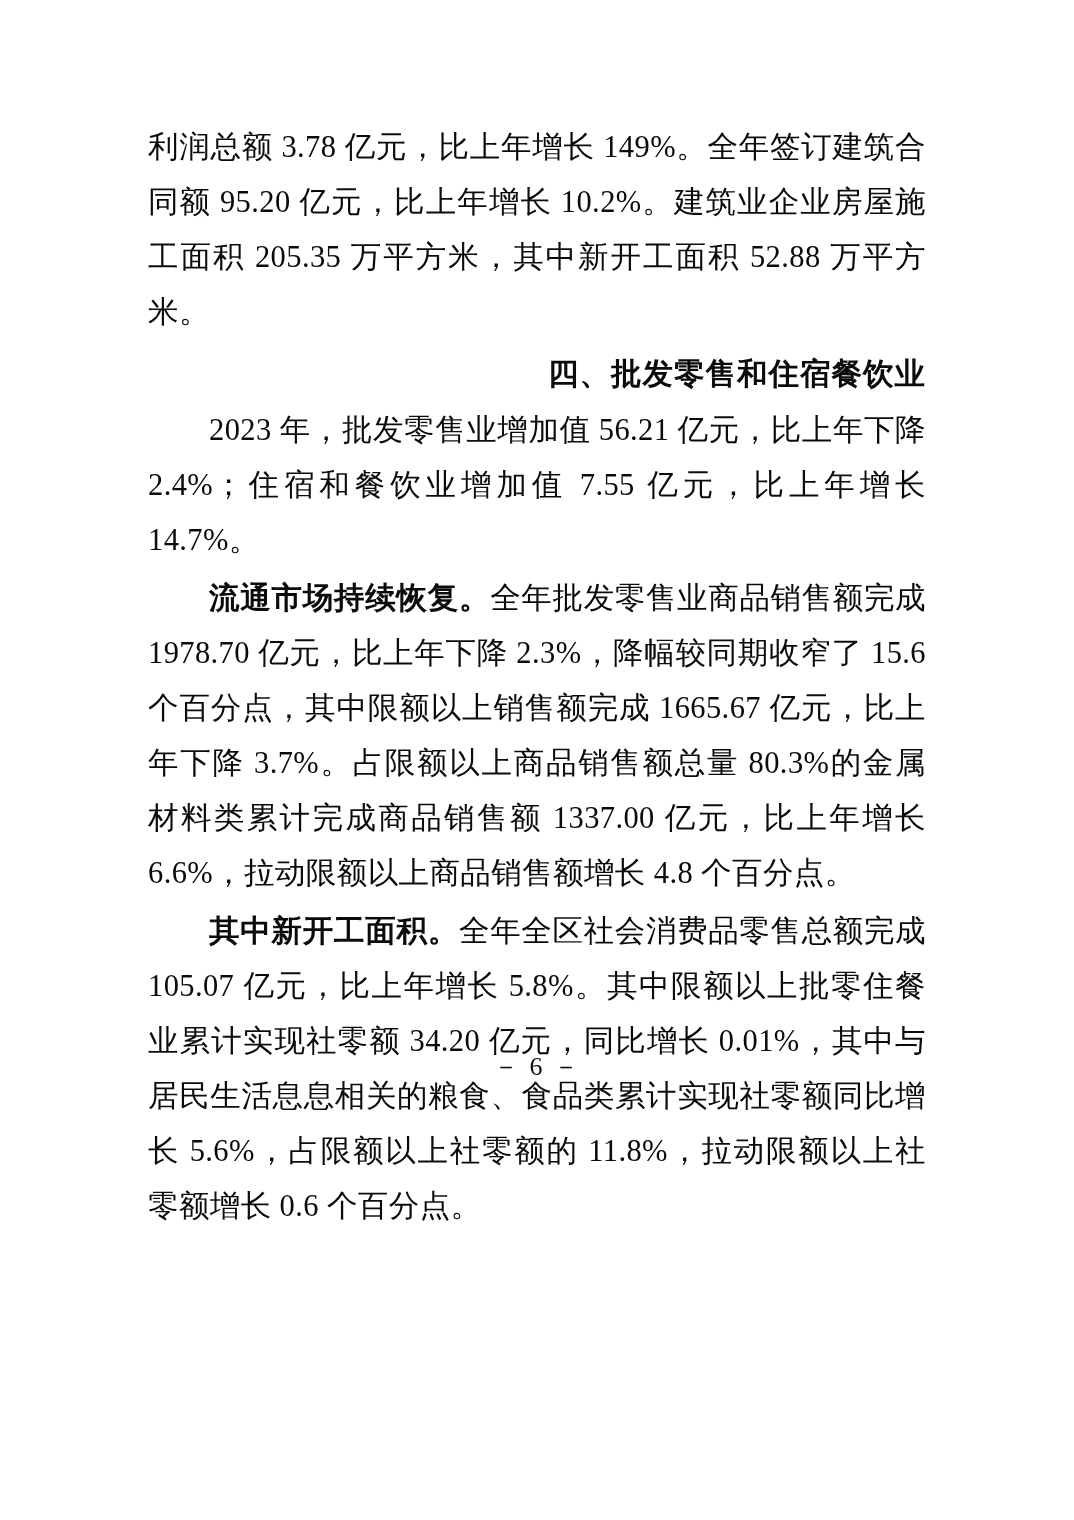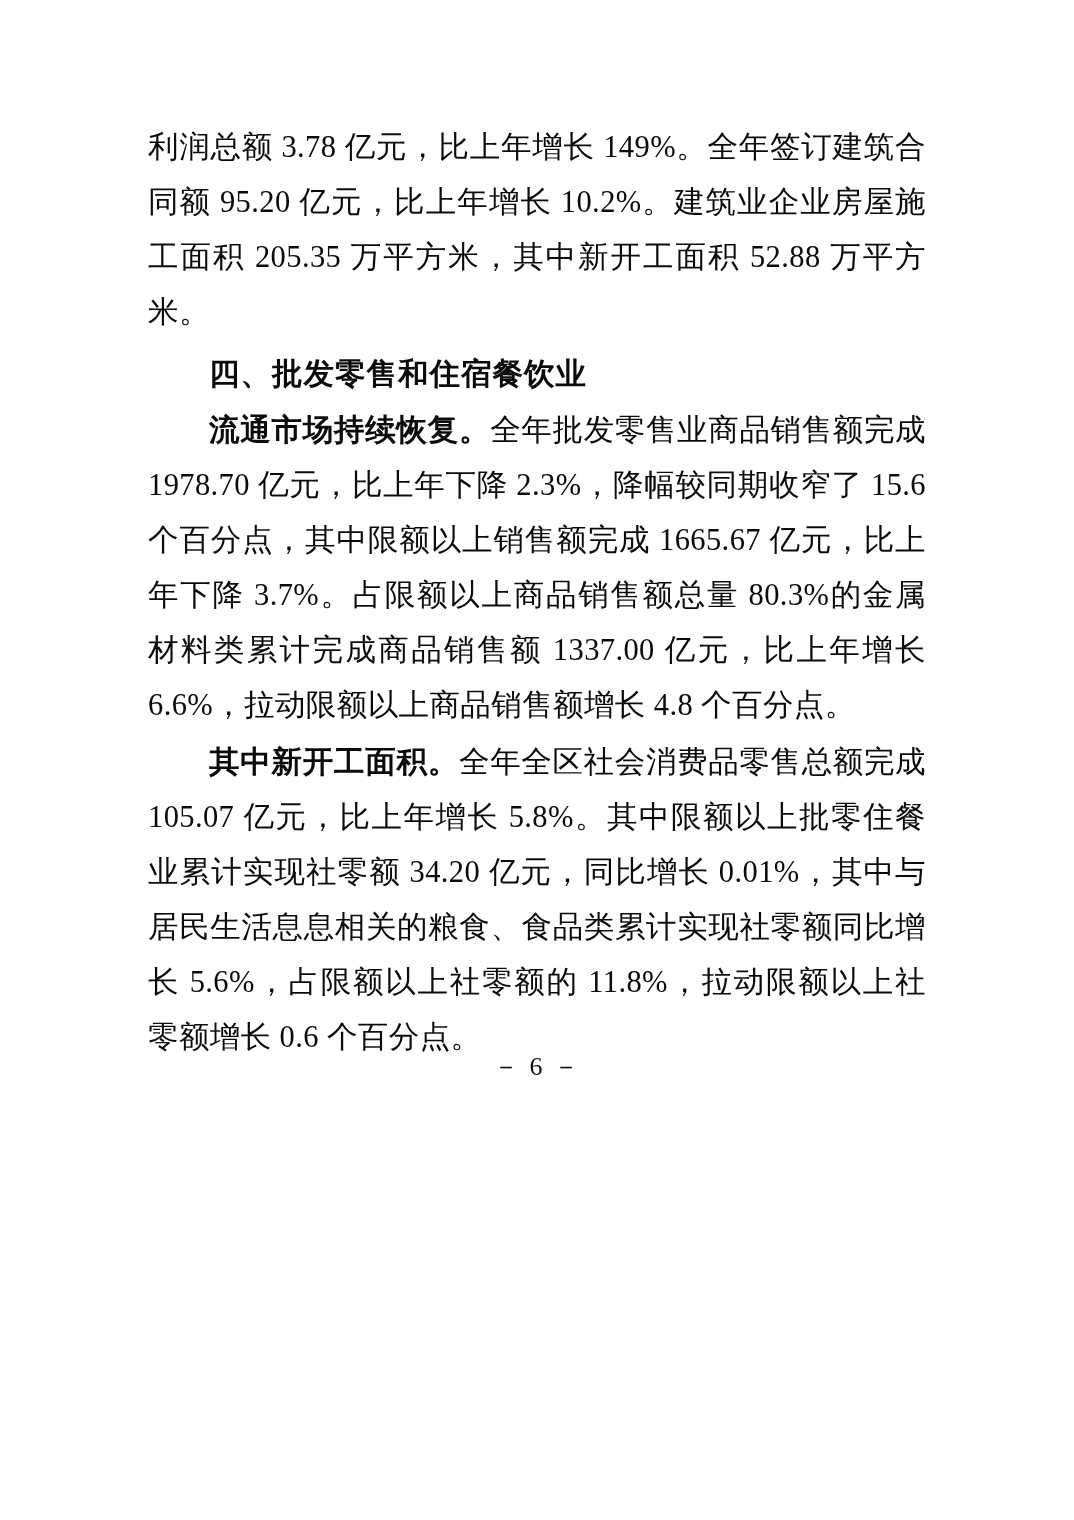--- a/index.html
+++ b/index.html
@@ -37,24 +37,25 @@
     text-indent: 61px;
   }
   .heading {
     margin: 6px 0 2px 0;
     font-size: 30.5px;
     line-height: 55px;
     font-weight: bold;
     font-family: "DejaVu Sans", "Liberation Sans", sans-serif;
     text-indent: 61px;
     letter-spacing: 1px;
+    text-align: right;
   }
   .lead {
     font-weight: bold;
-    font-family: Liberation Serif, serif;
+    font-family: Liberation Sans, sans-serif;
     letter-spacing: 0.5px;
   }
   .footer {
     position: absolute;
     left: 0;
     right: 0;
     bottom: 60px;
     text-align: center;
     font-size: 26px;
     font-family: "Liberation Serif", "DejaVu Serif", serif;
@@ -71,20 +72,23 @@
 
 <div class="page">
   <div class="doc-body">
 
     <p class="para">
       <span>利润总额 3.78 亿元，比上年增长 149%。全年签订建筑合同额 95.20 亿元，比上年增长 10.2%。建筑业企业房屋施工面积 205.35 万平方米，其中新开工面积 52.88 万平方米。</span>
     </p>
 
     <p class="heading">四、批发零售和住宿餐饮业</p>
 
+    <p class="para indent">
+      <span>2023 年，批发零售业增加值 56.21 亿元，比上年下降 2.4%；住宿和餐饮业增加值 7.55 亿元，比上年增长 14.7%。</span>
+    </p>
 
     <p class="para indent">
       <span class="lead">流通市场持续恢复。</span><span>全年批发零售业商品销售额完成 1978.70 亿元，比上年下降 2.3%，降幅较同期收窄了 15.6 个百分点，其中限额以上销售额完成 1665.67 亿元，比上年下降 3.7%。占限额以上商品销售额总量 80.3%的金属材料类累计完成商品销售额 1337.00 亿元，比上年增长 6.6%，拉动限额以上商品销售额增长 4.8 个百分点。</span>
     </p>
 
 
     <p class="para indent">
       <span class="lead">其中新开工面积。</span><span>全年全区社会消费品零售总额完成 105.07 亿元，比上年增长 5.8%。其中限额以上批零住餐业累计实现社零额 34.20 亿元，同比增长 0.01%，其中与居民生活息息相关的粮食、食品类累计实现社零额同比增长 5.6%，占限额以上社零额的 11.8%，拉动限额以上社零额增长 0.6 个百分点。</span>
     </p>
 

